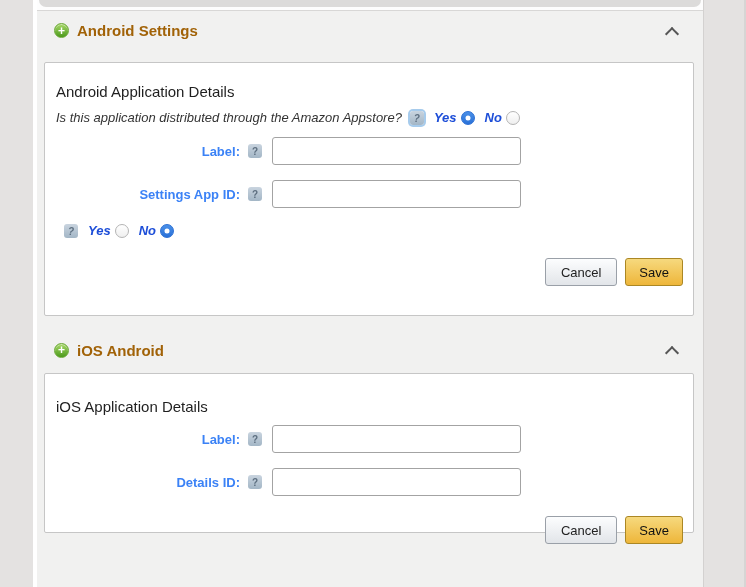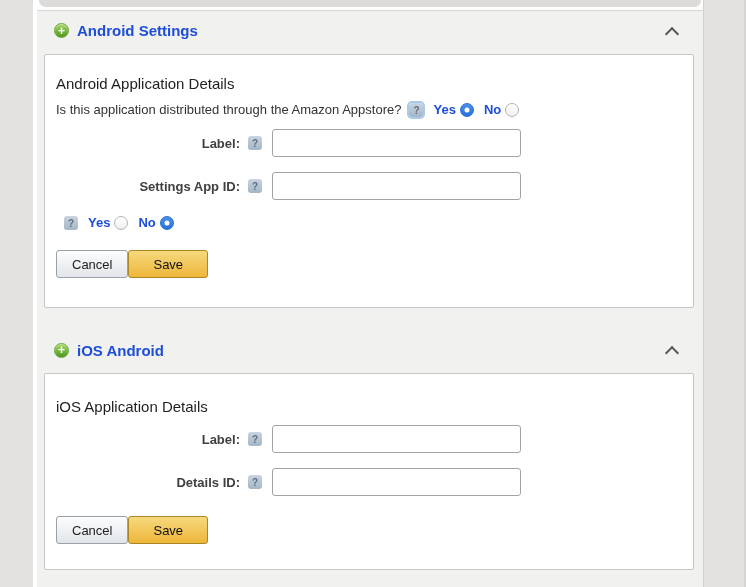--- a/index.html
+++ b/index.html
@@ -13,68 +13,68 @@
   .right-edge { position:absolute; right:0; top:0; width:2px; height:100%; background:#d7d5d4; }
 
   
   .prev-strip { position:absolute; left:0; top:0; right:0; height:10px; background:#fdfdfd; overflow:hidden; }
   .prev-bar { position:absolute; left:2px; right:2px; top:-7px; height:14px; background:#dcdbda; border-radius:7px; }
 
   .sec-head { position:absolute; left:0; right:0; height:40px; display:flex; align-items:center;
               padding:0 20px 0 17px; cursor:pointer; }
   .sec-head.first { top:10px; border-top:1px solid #d8d7d6; }
   .sec-head.second { top:330px; }
-  .sec-title { font-size:15px; font-weight:bold; color:#1d4ed8; margin-left:8px; }
+  .sec-title { font-size:15px; font-weight:bold; color:#a16207; margin-left:8px; }
   .add-ic { width:15px; height:15px; border-radius:50%; flex:0 0 auto;
             background:linear-gradient(180deg,#a8d868 0%,#4c9a1c 100%);
             border:1px solid #6aa835; color:#fff; font-size:12px; font-weight:bold;
             display:flex; align-items:center; justify-content:center; line-height:1;
             box-shadow:inset 0 1px 0 rgba(255,255,255,.45); }
   .spacer { flex:1; }
   .chev { width:22px; height:22px; position:relative; }
   .chev::before { content:""; position:absolute; left:6px; top:9px; width:8px; height:8px;
                   border-left:2px solid #565656; border-top:2px solid #565656; transform:rotate(45deg); }
 
   .card { position:absolute; left:7px; width:650px; background:#ffffff;
           border:1px solid #c6c6c6; border-radius:2px; }
-  .card.android { top:54px; height:254px; }
-  .card.ios { top:373px; height:197px; }
+  .card.android { top:62px; height:254px; }
+  .card.ios { top:373px; height:160px; }
   .card-inner { padding:20px 10px 0 11px; }
   .card.ios .card-inner { padding-top:24px; }
   .card-heading { font-size:15px; font-weight:400; color:#1f1f1f; margin-bottom:10px; }
 
-  .q-row { display:flex; align-items:flex-end; font-size:13px; margin-bottom:12px; }
+  .q-row { display:flex; align-items:flex-end; font-size:13px; margin-bottom:12px;font-style:italic; }
   .q-text { color:#333; }
   .opt { font-weight:bold; color:#1d4ed8; margin-right:4px; }
   .opt-gap { margin-left:10px; }
 
   .help { display:inline-flex; align-items:center; justify-content:center; flex:0 0 auto;
           width:14px; height:14px; border-radius:3px; cursor:pointer;
           background:linear-gradient(180deg,#c9d4df,#a3b6c6);
           color:#5d6f80; font-size:10px; font-weight:bold; margin:0 10px 0 8px; }
   .help.focus { box-shadow:0 0 0 2px #a6cbec; }
 
   .radio { width:14px; height:14px; border-radius:50%; display:inline-block; position:relative;
            border:1px solid #b4b4b4; background:linear-gradient(#ffffff,#efefef); cursor:pointer; }
   .radio.on { border-color:#2b6fd4; background:linear-gradient(#4a90e8,#2a71d8); }
   .radio.on::after { content:""; position:absolute; width:5px; height:5px; border-radius:50%;
                      background:#fff; left:50%; top:50%; transform:translate(-50%,-50%); }
 
   .form-row { display:flex; align-items:flex-start; margin-bottom:15px; }
-  .f-label { width:184px; text-align:right; font-weight:bold; font-size:13px; color:#404040; padding-top:7px; }
+  .f-label { width:184px; text-align:right; font-weight:bold; font-size:13px; color:#3b82f6; padding-top:7px; }
   .form-row .help { margin-top:7px; }
   .txt { width:249px; height:28px; border:1px solid #a3a3a3; border-radius:3px;
          font-family:"Liberation Sans",sans-serif; font-size:13px; padding:0 7px; background:#fff; }
 
-  .btn-row { display:flex; justify-content:flex-start; gap:0; margin-top:20px; }
+  .btn-row { display:flex; justify-content:flex-end; gap:8px; margin-top:20px; }
   .btn { font-family:"Liberation Sans",sans-serif; font-size:13px; height:28px;
          border-radius:3px; cursor:pointer; }
   .btn-cancel { padding:0 15px; color:#222; border:1px solid #9aa0a8;
                 background:linear-gradient(180deg,#fcfdfe,#e2e5e9); }
-  .btn-save { padding:0 24px; color:#111; border:1px solid #ab8724;
+  .btn-save { padding:0 13px; color:#111; border:1px solid #ab8724;
               background:linear-gradient(180deg,#f6d97e,#eeb63a); }
 </style>
 </head>
 <body>
 
 <div class="page">
   <div class="white-divider"></div>
 
   <div class="panel">
 

